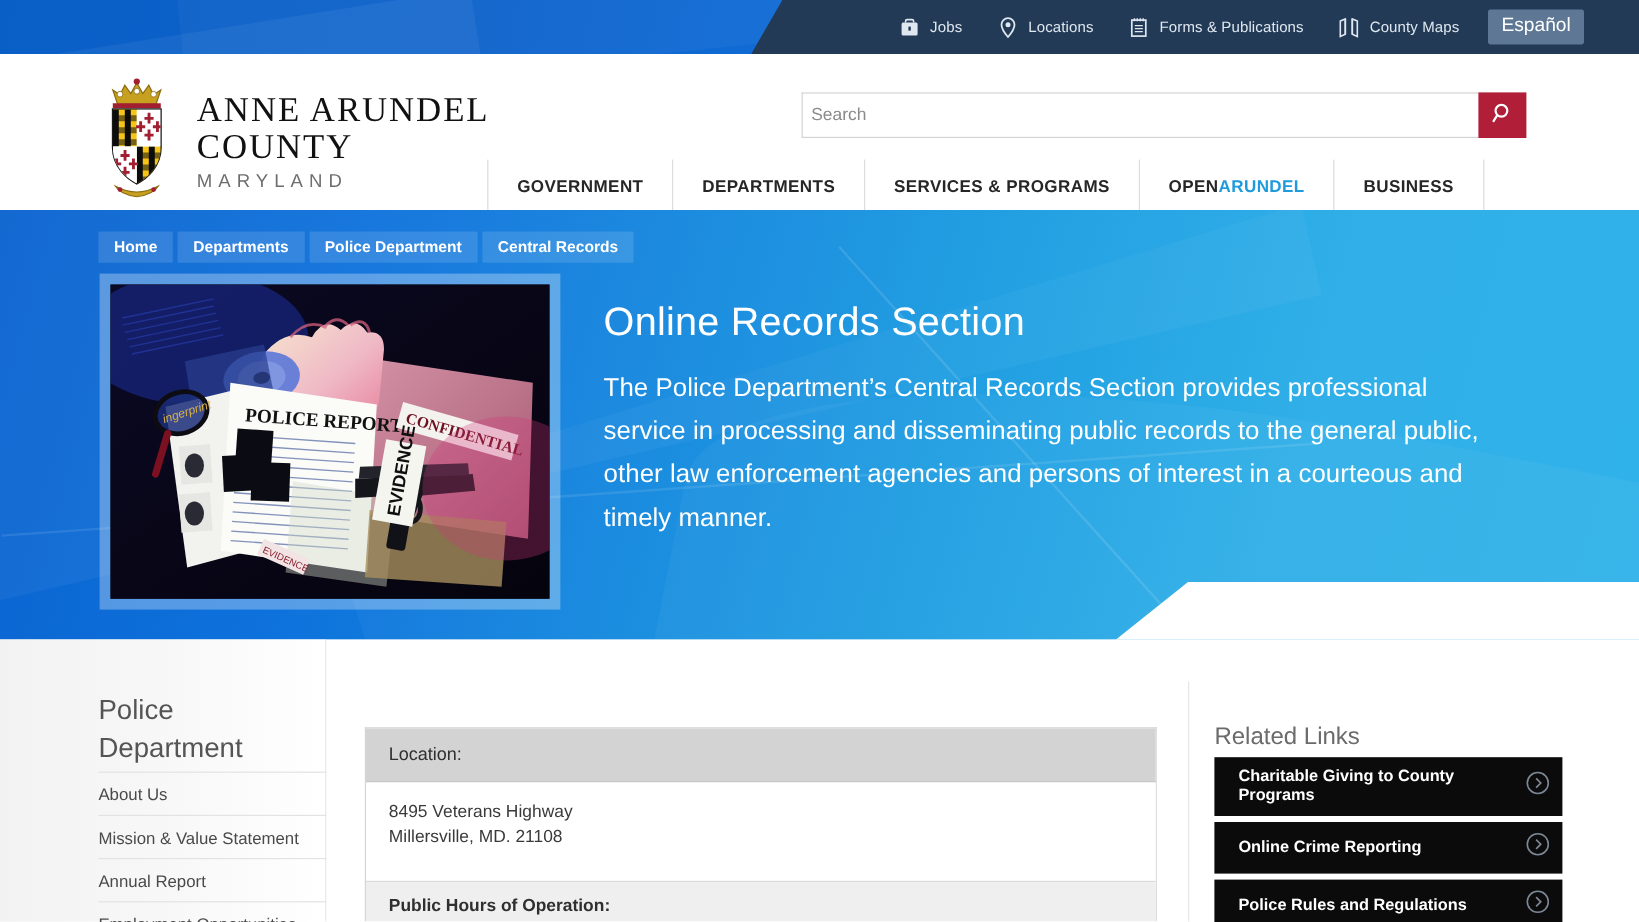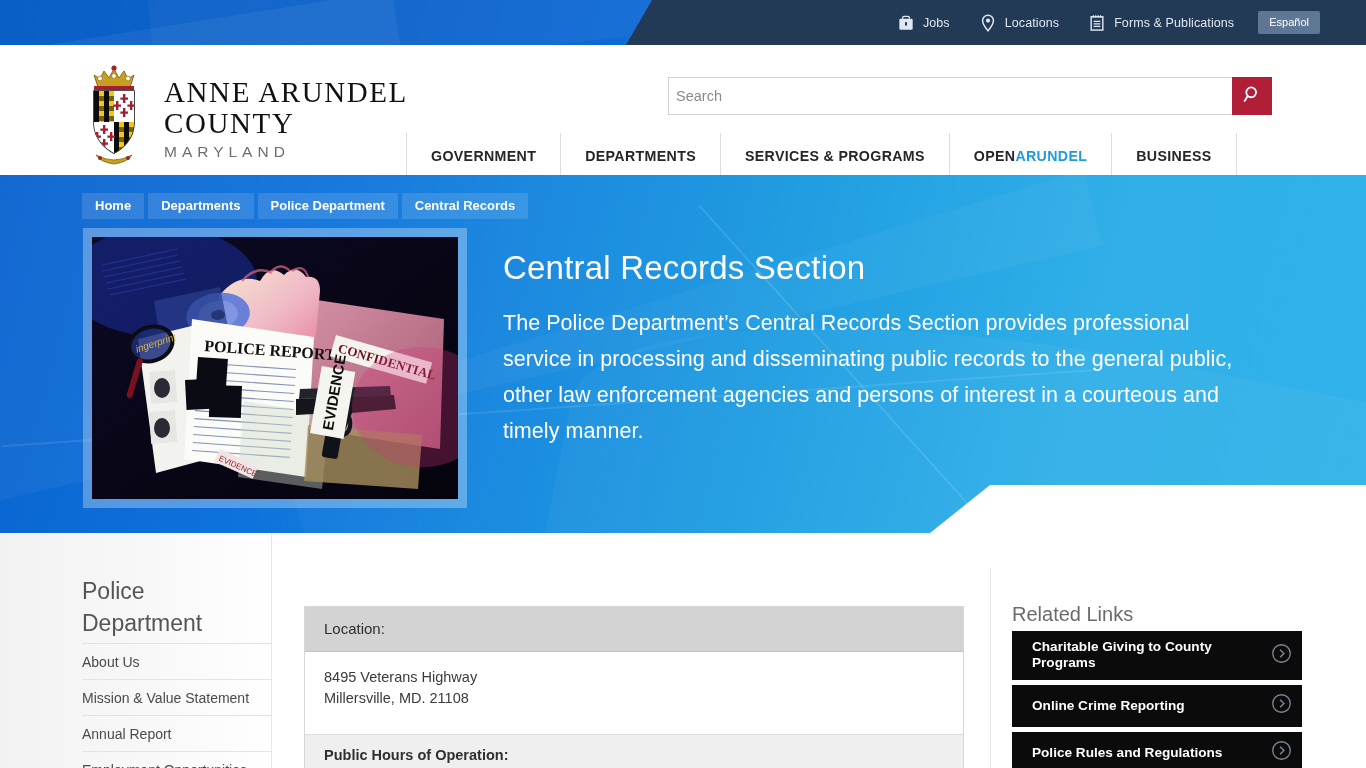--- a/index.html
+++ b/index.html
@@ -39,21 +39,21 @@
   .util-item {
     display: flex; align-items: center; gap: 7px;
     color: #dfe7f0; font-size: 12.5px; letter-spacing: .1px;
     padding: 0 14px; height: 45px; cursor: pointer;
     white-space: nowrap;
     justify-content: center;
   }
   .util-icon { display: block; width: 20px; height: 20px; }
   .espanol-btn {
     background: #5d7governance; background: #5d7794;
-    color: #ffffff; font-size: 11px;
+    color: #ffffff; font-size: 16px;
     padding: 5px 11px 6px; border-radius: 2px; border: none;
     margin-left: 10px; cursor: pointer;
     font-family: "Liberation Sans", sans-serif;
   }
 
   
   .header {
     position: absolute; left: 0; top: 45px; width: 1366px; height: 130px;
     background: #ffffff;
   }
@@ -273,20 +273,31 @@
       <span class="util-icon">
         <svg viewBox="0 0 24 24" width="20" height="20">
           <rect x="5" y="4.5" width="14" height="16" fill="none" stroke="#dfe7f0" stroke-width="1.7"></rect>
           <path d="M7.6 2.6v3M10.5 2.6v3M13.5 2.6v3M16.4 2.6v3" stroke="#dfe7f0" stroke-width="1.5"></path>
           <path d="M8 10h8M8 13h8M8 16h8" stroke="#dfe7f0" stroke-width="1.4"></path>
         </svg>
       </span>
       <span>Forms &amp; Publications</span>
     </div>
 
+    <div class="util-item">
+      <span class="util-icon">
+        <svg viewBox="0 0 24 24" width="20" height="20">
+          <path d="M3.5 5.5l5-2.2v15.4l-5 2.2z" fill="none" stroke="#dfe7f0" stroke-width="1.6"></path>
+          <path d="M8.5 3.3v15.4" stroke="#dfe7f0" stroke-width="1.6"></path>
+          <path d="M20.5 5.5l-5-2.2v15.4l5 2.2z" fill="none" stroke="#dfe7f0" stroke-width="1.6"></path>
+          <path d="M15.5 3.3v15.4" stroke="#dfe7f0" stroke-width="1.6"></path>
+        </svg>
+      </span>
+      <span>County Maps</span>
+    </div>
 
     <button class="espanol-btn">Español</button>
   </div>
 </div>
 
 <div class="header">
 
   <div class="logo-wrap">
     <span>
       <svg class="crest" viewBox="0 0 68 104">
@@ -481,21 +492,21 @@
           <rect x="0" y="0" width="42" height="14" fill="#f2e4e4"></rect>
           <text x="3" y="11" font-family="Liberation Sans, sans-serif" font-size="8" fill="#8a2030">EVIDENCE</text>
         </g>
 
         <ellipse cx="330" cy="170" rx="70" ry="60" fill="#d0347a" opacity=".3"></ellipse>
       </svg>
     </div>
   </div>
 
   <div class="hero-text">
-    <h1 class="hero-title">Central Records Section</h1>
+    <h1 class="hero-title">Online Records Section</h1>
     <p class="hero-desc">The Police Department’s Central Records Section provides professional service in processing and disseminating public records to the general public, other law enforcement agencies and persons of interest in a courteous and timely manner.</p>
   </div>
 
   <div class="hero-notch"></div>
 </div>
 
 <div class="content-wrap">
 
   <aside class="left-col">
     <div class="left-title">Police Department</div>

